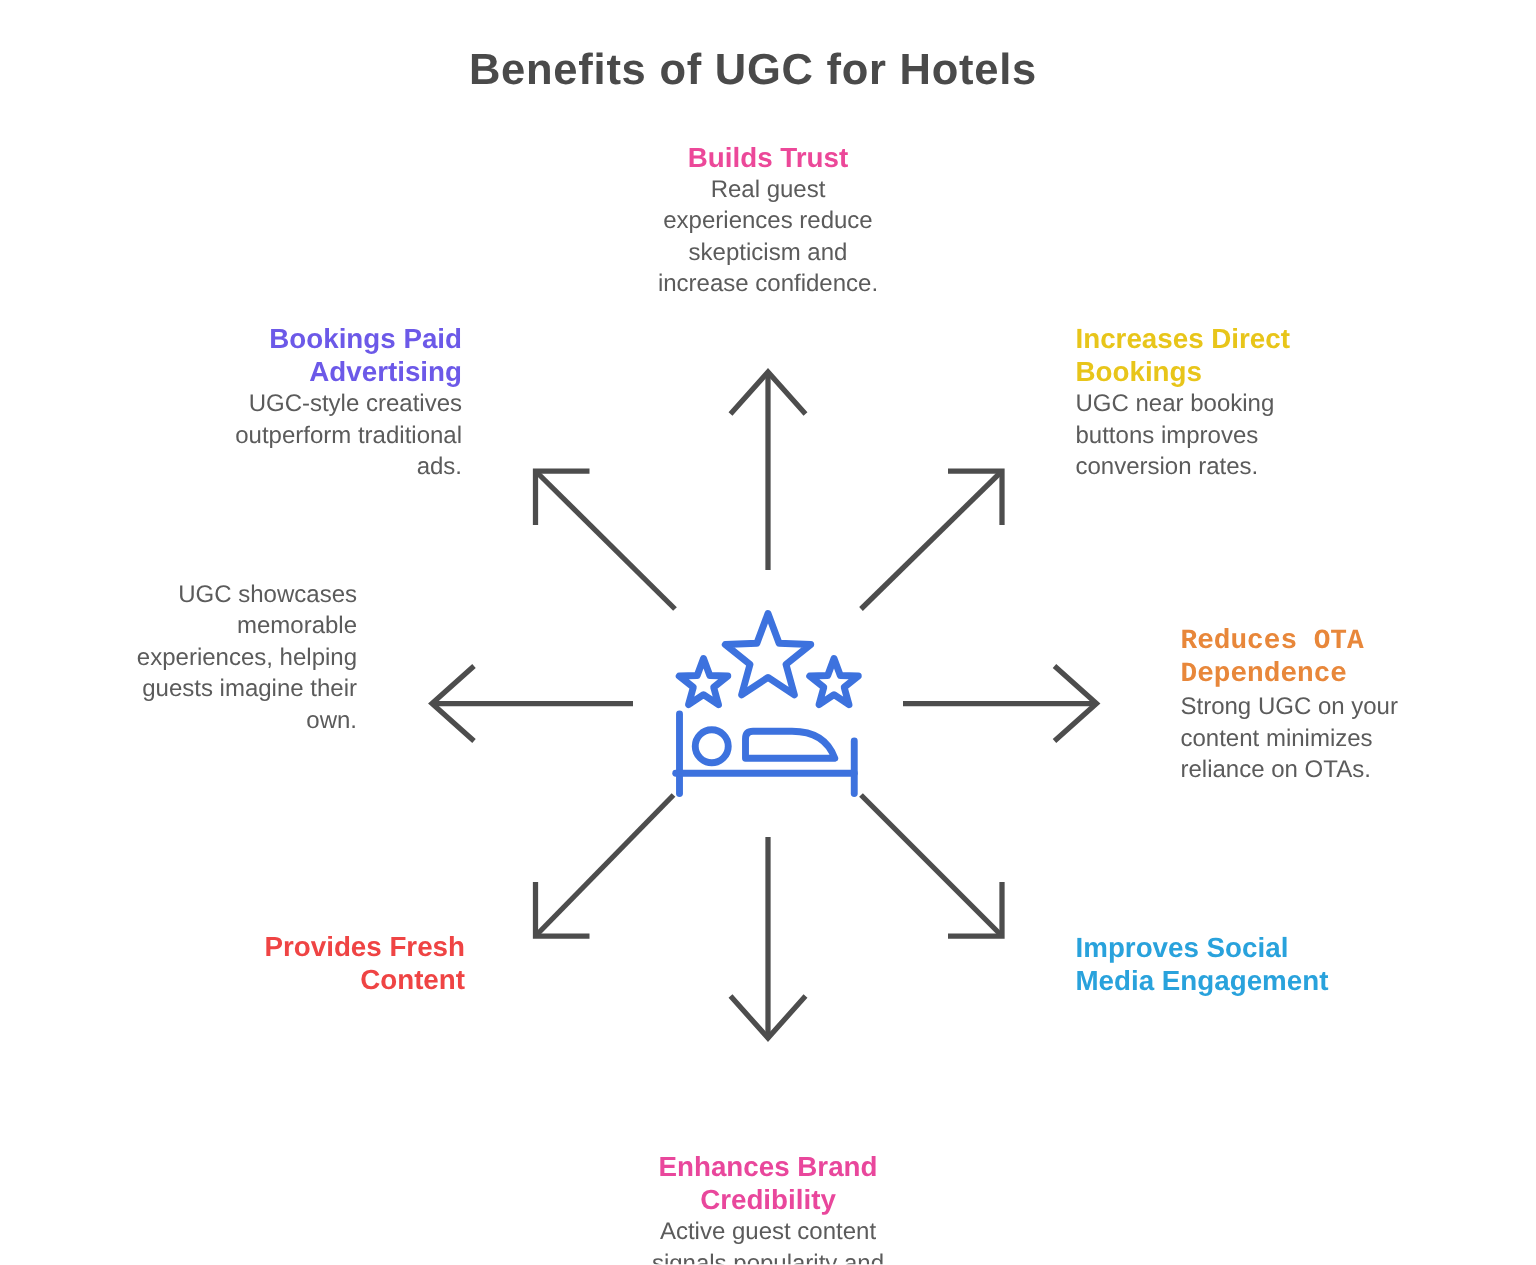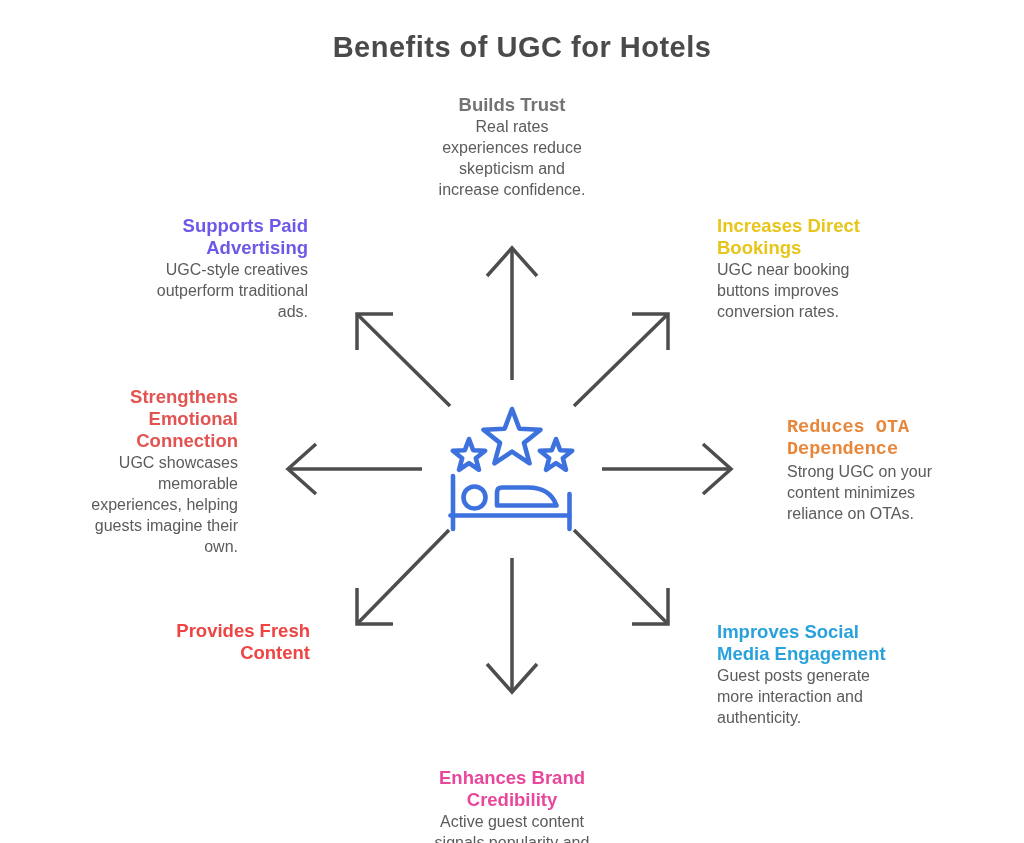--- a/index.html
+++ b/index.html
@@ -18,21 +18,20 @@
   .page-title {
     position: absolute;
     top: 12px;
     left: 0;
     width: 1004px;
     text-align: center;
     font-size: 29px;
     font-weight: 700;
     letter-spacing: 0.5px;
     color: var(--title, #4a4a4a);
-    padding-left: 20px;
   }
   #diagram-svg {
     position: absolute;
     top: 0;
     left: 0;
   }
   .arrow {
     stroke: var(--arrow, #4d4d4d);
     stroke-width: 3.5;
     fill: none;
@@ -131,22 +130,22 @@
         <path class="icon-stroke" d="M453,476 L453,529"></path>
         <circle class="icon-stroke" cx="474.5" cy="497.5" r="11"></circle>
         <path class="icon-stroke" d="M497,505.5 L497,492.5 Q497,487.5 502,487.5 L528,487.5 Q550,487.5 556.5,505.5 Z"></path>
         <path class="icon-stroke" d="M450.5,515.5 L569.5,515.5"></path>
         <path class="icon-stroke" d="M569.5,494 L569.5,529"></path>
       </g>
     </g>
   </svg>
 
   <div class="benefit pos-top align-c">
-    <h3 class="benefit-title" style="color: #737373;">Builds Trust</h3>
-    <p class="benefit-desc">Real rates
+    <h3 class="benefit-title" style="color: #ec4899;">Builds Trust</h3>
+    <p class="benefit-desc">Real guest
 experiences reduce
 skepticism and
 increase confidence.</p>
   </div>
 
   <div class="benefit pos-top-right align-l">
     <h3 class="benefit-title" style="color: rgb(232, 197, 26);">Increases Direct
 Bookings</h3>
     <p class="benefit-desc">UGC near booking
 buttons improves
@@ -157,50 +156,44 @@
     <h3 class="benefit-title" style="color: rgb(232, 135, 58); font-family: Liberation Mono, monospace;">Reduces OTA
 Dependence</h3>
     <p class="benefit-desc">Strong UGC on your
 content minimizes
 reliance on OTAs.</p>
   </div>
 
   <div class="benefit pos-bottom-right align-l">
     <h3 class="benefit-title" style="color: rgb(41, 162, 220);">Improves Social
 Media Engagement</h3>
-    <p class="benefit-desc">Guest posts generate
-more interaction and
-authenticity.</p>
   </div>
 
   <div class="benefit pos-bottom align-c">
     <h3 class="benefit-title" style="color: rgb(233, 71, 156); margin-top: 28px;">Enhances Brand
 Credibility</h3>
     <p class="benefit-desc">Active guest content
 signals popularity and
 demand.</p>
   </div>
 
   <div class="benefit pos-bottom-left align-r">
     <h3 class="benefit-title" style="color: #ef4444;">Provides Fresh
 Content</h3>
   </div>
 
   <div class="benefit pos-left align-r">
-    <h3 class="benefit-title" style="color: rgb(226, 84, 81);">Strengthens
-Emotional
-Connection</h3>
     <p class="benefit-desc">UGC showcases
 memorable
 experiences, helping
 guests imagine their
 own.</p>
   </div>
 
   <div class="benefit pos-top-left align-r">
-    <h3 class="benefit-title" style="color: rgb(108, 89, 232);">Supports Paid
+    <h3 class="benefit-title" style="color: rgb(108, 89, 232);">Bookings Paid
 Advertising</h3>
     <p class="benefit-desc">UGC-style creatives
 outperform traditional
 ads.</p>
   </div>
 
 </div>
 
 </body></html>

